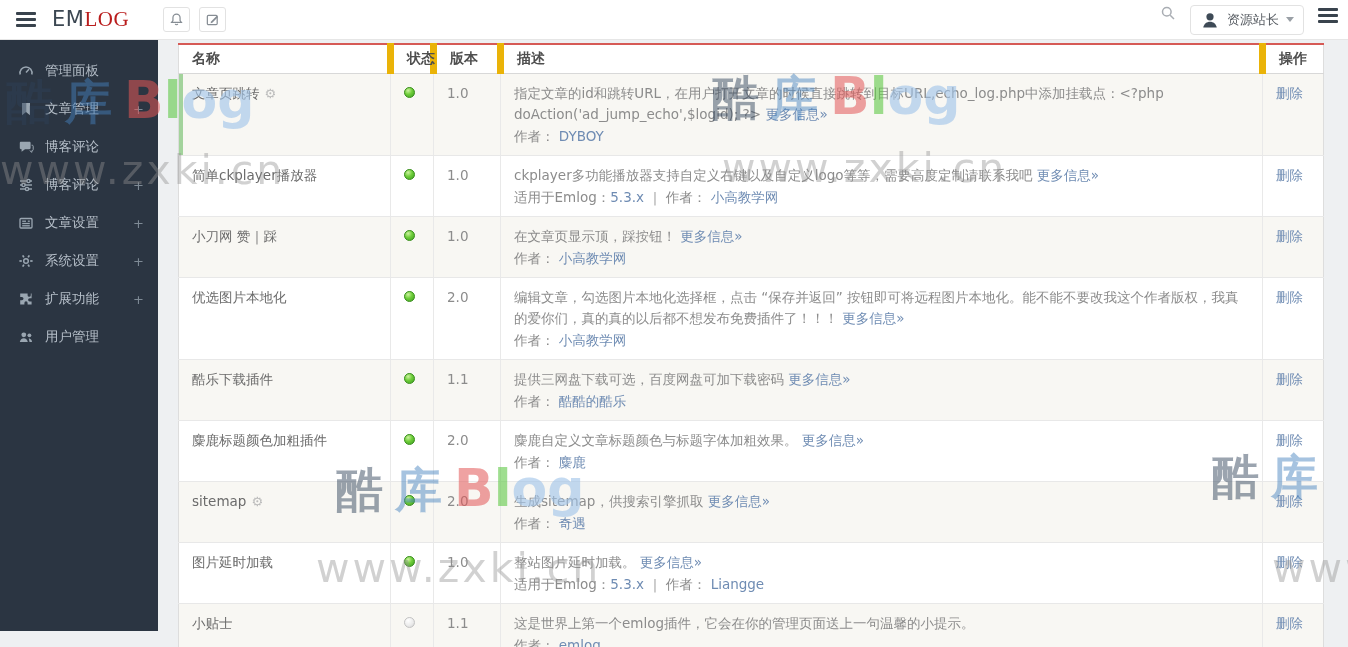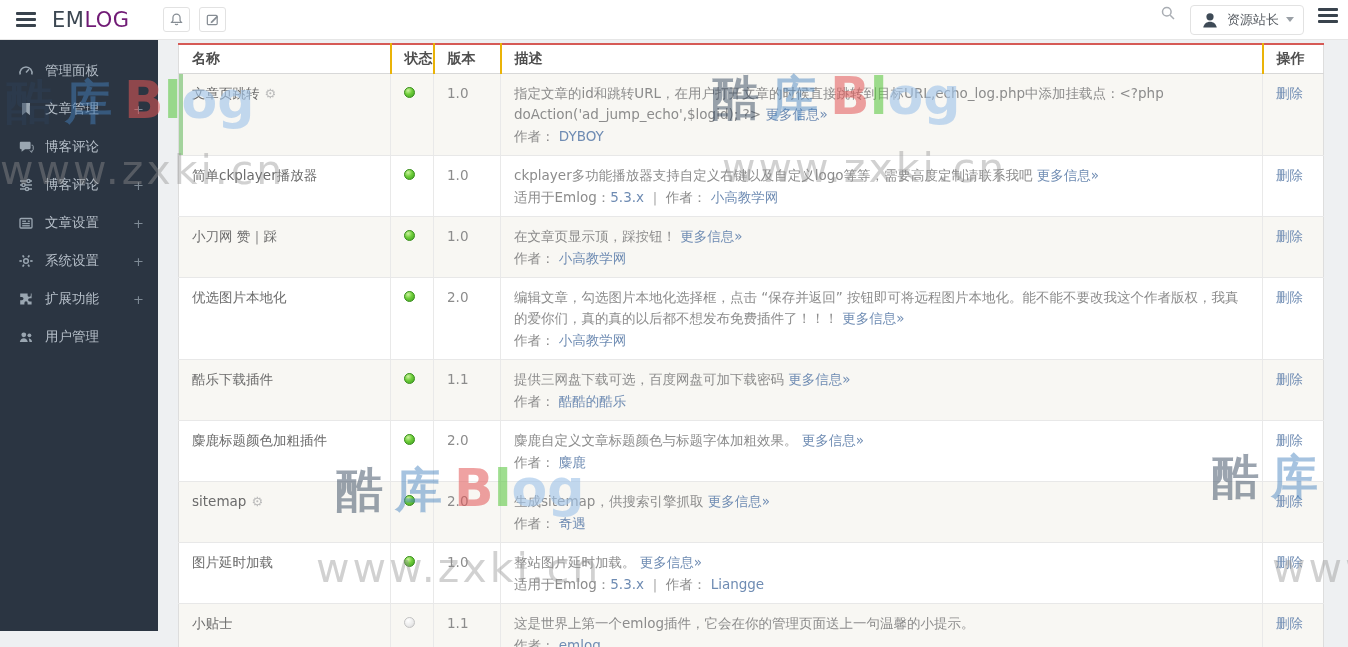--- a/index.html
+++ b/index.html
@@ -14,21 +14,21 @@
   
   .topbar{
     position:absolute; top:0; left:0; width:1348px; height:40px;
     background:#ffffff; border-bottom:1px solid #e6e6e6; z-index:60;
     display:flex; align-items:center;
   }
   .menu-toggle{ margin-left:16px; width:20px; cursor:pointer; }
   .menu-toggle i{ display:block; height:2.5px; background:#39434d; margin:3.5px 0; border-radius:1px;}
   .logo{ margin-left:16px; font-size:21px; letter-spacing:.5px; cursor:pointer; }
   .logo .em{ color:#3c4752; }
-  .logo .log{ color:#701a75; }
+  .logo .log{ color:#b91c1c;font-family:Liberation Serif, serif; }
   .tool-btns{ position:absolute; left:163px; display:flex; gap:9px; }
   .tool-btn{
     width:27px; height:25px; border:1px solid #e2e2e2; border-radius:3px;
     display:flex; align-items:center; justify-content:center; color:#868d94;
     background:#fff; cursor:pointer;
   }
   .right-tools{ position:absolute; right:10px; display:flex; gap:14px;}
   .search-ico{ color:#a9adb3; cursor:pointer; display:flex; }
   .user-chip{
     display:flex; align-items:center; gap:7px;
@@ -63,21 +63,21 @@
     position:absolute; left:158px; top:40px; right:0; bottom:0;
     background:#eef0f2; padding:3px 0 0 20px;
   }
   table.plugins{
     width:1145px; border-collapse:collapse; background:#fff;
     border:1px solid #ddd; border-top:2px solid #d65a56; table-layout:fixed;
   }
   table.plugins th{
     text-align:left; font-size:14px; color:#4f4f4f; font-weight:bold;
     padding:5px 10px 5px 13px; border-bottom:1px solid #d8d8d8;
-    border-right:2px solid #eab308; background:#fff; white-space:nowrap;
+    border-right:7px solid #eab308; background:#fff; white-space:nowrap;
   }
   table.plugins th:last-child{ border-right:none; }
   table.plugins td{
     vertical-align:top; padding:9px 10px 8px 13px;
     border-bottom:1px solid #e8e8e8; border-right:1px solid #e9e9e9;
     font-size:13.5px; color:#8c8c8c; line-height:21px;
   }
   table.plugins td:last-child{ border-right:none; }
   table.plugins tbody tr:nth-child(odd) td{ background:#f8f7f3; }
   table.plugins tbody tr.new td:first-child{ box-shadow:inset 4px 0 0 #a3d39c; }

